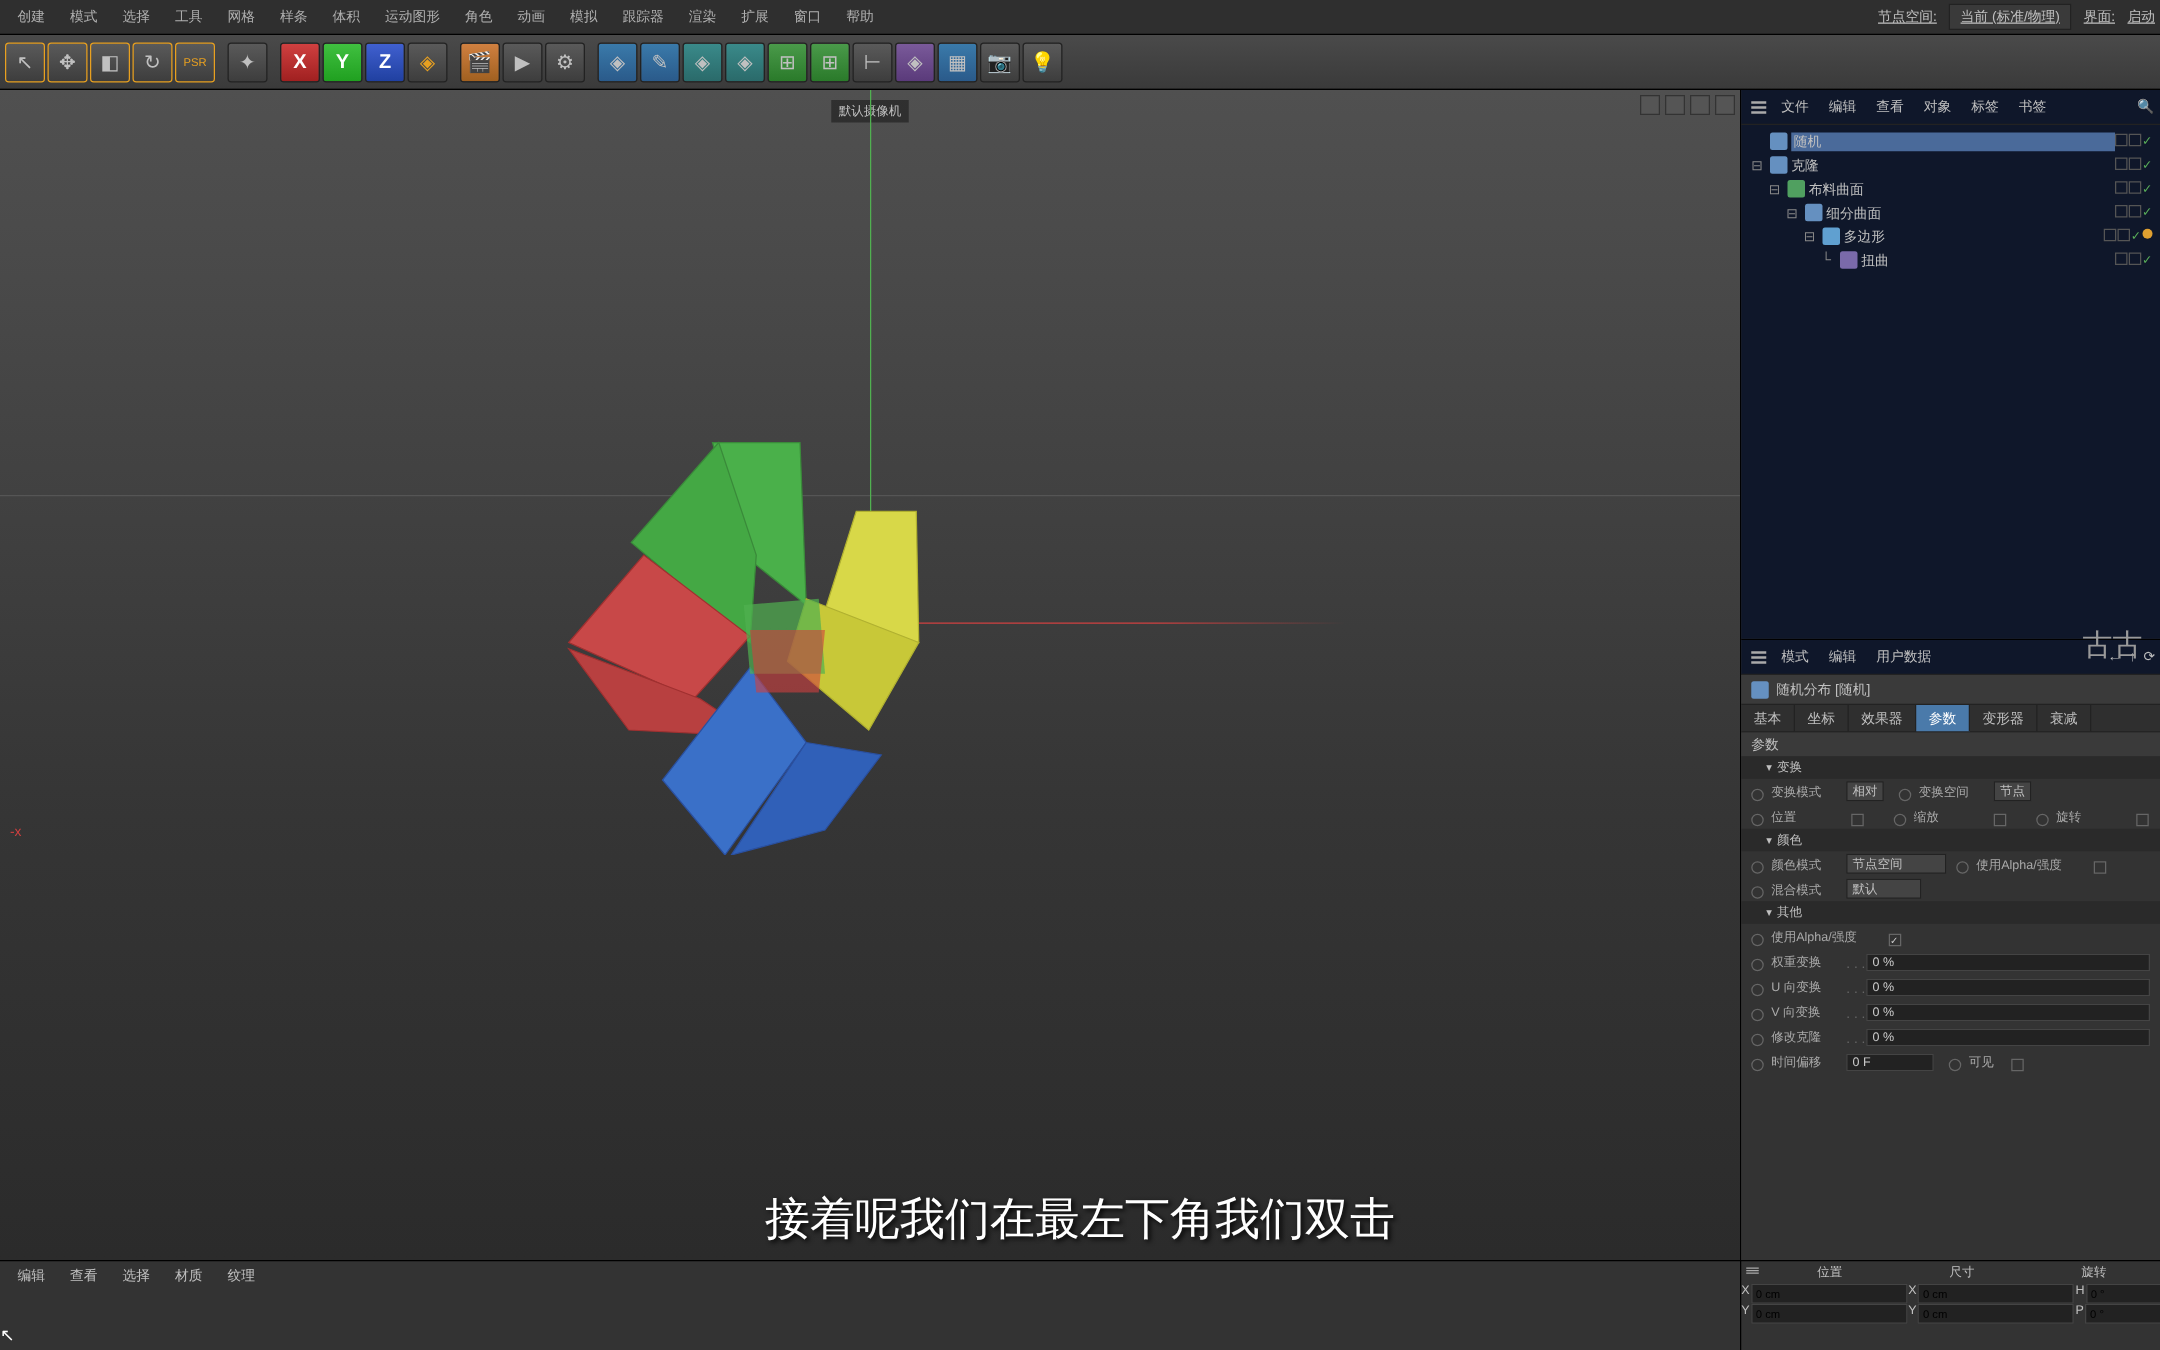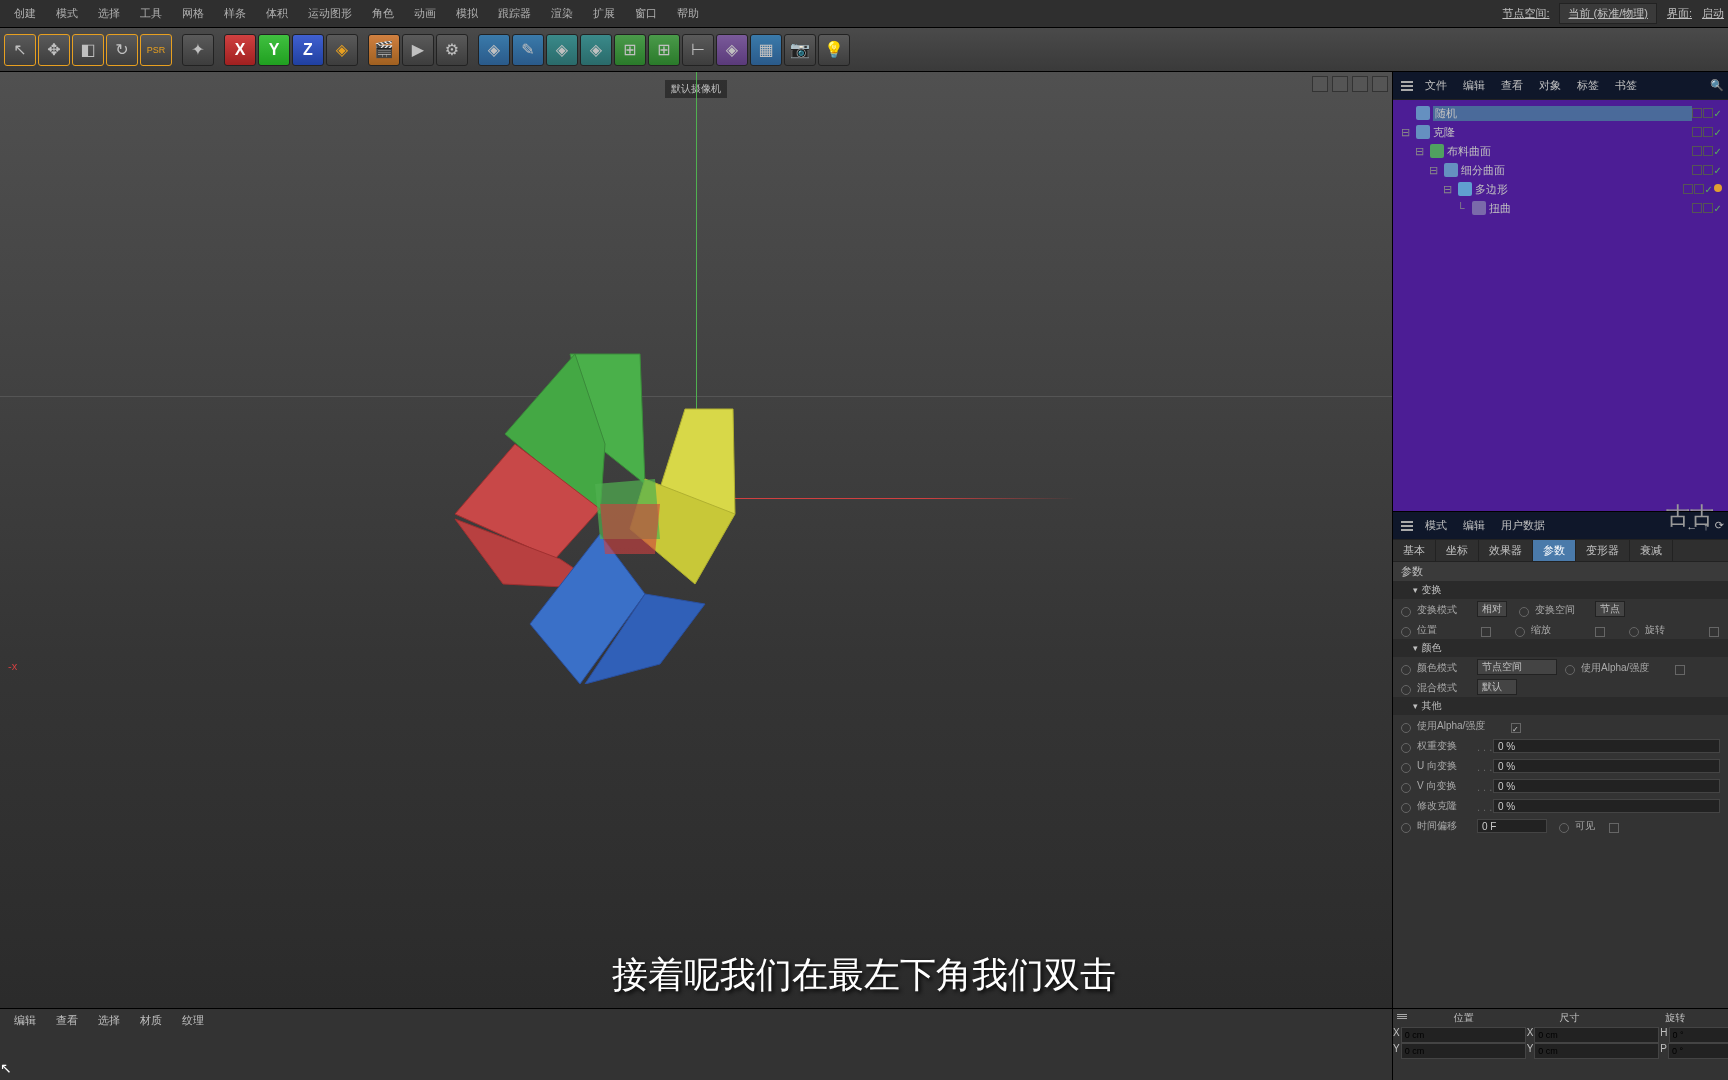--- a/index.html
+++ b/index.html
@@ -49,21 +49,21 @@
     .timeline-track { height: 20px; background: #2a2a2a; display: flex; align-items: center; }
     .frame-input { width: 200px; height: 16px; background: #222; border: 1px solid #444; color: #ccc; padding: 0 4px; margin-left: 50px; font-size: 10px; }
     
     .right-panel { width: 336px; background: #333; border-left: 1px solid #000; display: flex; flex-direction: column; }
     
     .object-manager { height: 440px; display: flex; flex-direction: column; border-bottom: 1px solid #000; }
     .obj-menu { height: 28px; background: #0f172a; display: flex; align-items: center; padding: 0 4px; border-bottom: 1px solid #222; }
     .obj-menu .menu-item { padding: 2px 8px; font-size: 11px; }
     .obj-menu .hamburger { width: 20px; display: flex; flex-direction: column; gap: 2px; padding: 4px; }
     .obj-menu .hamburger span { height: 2px; background: #aaa; }
-    .obj-tree { flex: 1; background: #4c1d95; padding: 4px; overflow: auto; }
+    .obj-tree { flex: 1; background: #0f172a; padding: 4px; overflow: auto; }
     .tree-node { display: flex; align-items: center; height: 18px; padding-left: 4px; margin-bottom: 1px; }
     .tree-node .expander { width: 12px; color: #888; }
     .tree-node .icon { width: 14px; height: 14px; margin: 0 3px; border-radius: 2px; }
     .tree-node .label { flex: 1; font-size: 11px; }
     .tree-node.active .label { background: #4a6a9a; padding: 0 2px; }
     .tree-node .indicators { display: flex; gap: 1px; margin-right: 2px; }
     .tree-node .ind { width: 10px; height: 10px; border: 1px solid #555; }
     .tree-node .check { color: #5ab05a; font-size: 10px; }
     .tree-node .dot-ind { width: 8px; height: 8px; border-radius: 50%; }
     
@@ -328,20 +328,24 @@
             <span></span>
             <span></span>
           </div>
         <span class="menu-item">模式</span>
         <span class="menu-item">编辑</span>
         <span class="menu-item">用户数据</span>
         <span style="margin-left:auto">←</span>
         <span style="margin:0 6px">↑</span>
         <span>⟳</span>
       </div>
+      <div class="attr-header">
+        <div class="icon"></div>
+        <span>随机分布 [随机]</span>
+      </div>
       <div class="attr-tabs">
         <div class="attr-tab">基本</div>
         <div class="attr-tab">坐标</div>
         <div class="attr-tab">效果器</div>
         <div class="attr-tab active">参数</div>
         <div class="attr-tab">变形器</div>
         <div class="attr-tab">衰减</div>
       </div>
       <div class="attr-section-header">参数</div>
 
@@ -371,21 +375,21 @@
         <span class="radio"></span>
         <span class="label">颜色模式</span>
         <span class="dropdown" style="width:80px">节点空间</span>
         <span class="radio" style="margin-left:8px"></span>
         <span class="label" style="min-width:90px">使用Alpha/强度</span>
         <span class="check-box"></span>
       </div>
       <div class="attr-row">
         <span class="radio"></span>
         <span class="label">混合模式</span>
-        <span class="dropdown" style="width:40px">默认</span>
+        <span class="dropdown" style="width:60px">默认</span>
       </div>
 
       <div class="attr-group-header">其他</div>
       <div class="attr-row">
         <span class="radio"></span>
         <span class="label" style="min-width:90px">使用Alpha/强度</span>
         <span class="check-box checked"></span>
       </div>
       <div class="attr-row">
         <span class="radio"></span>

